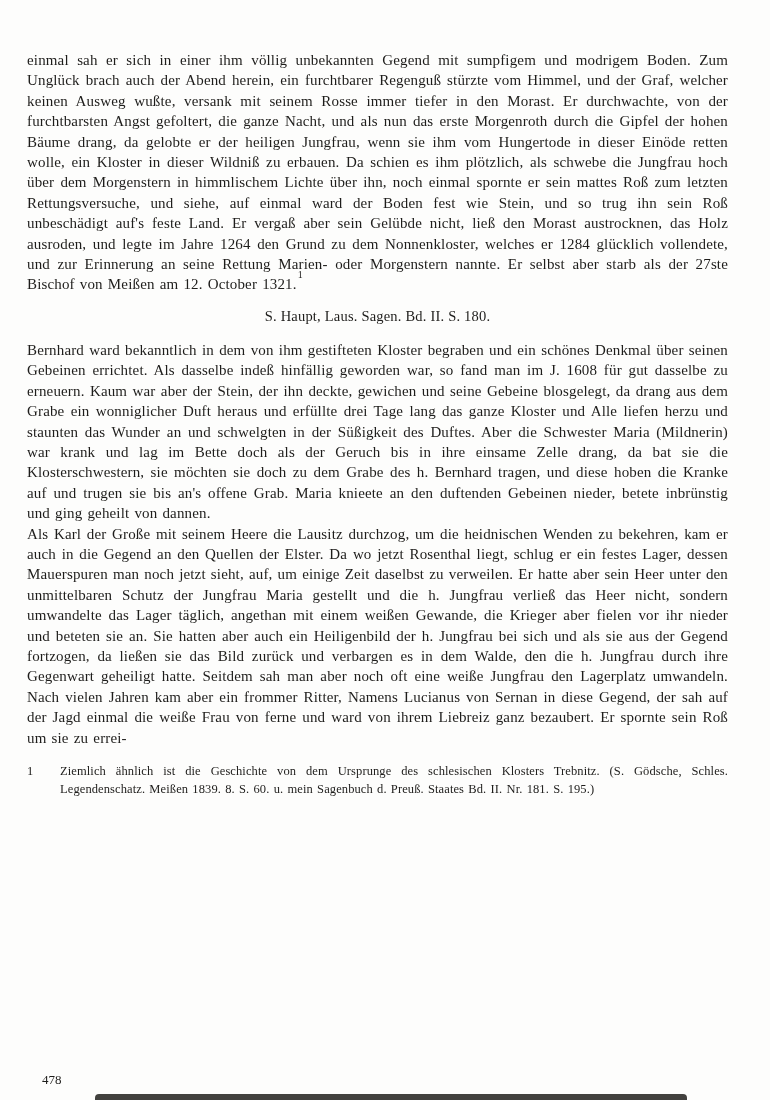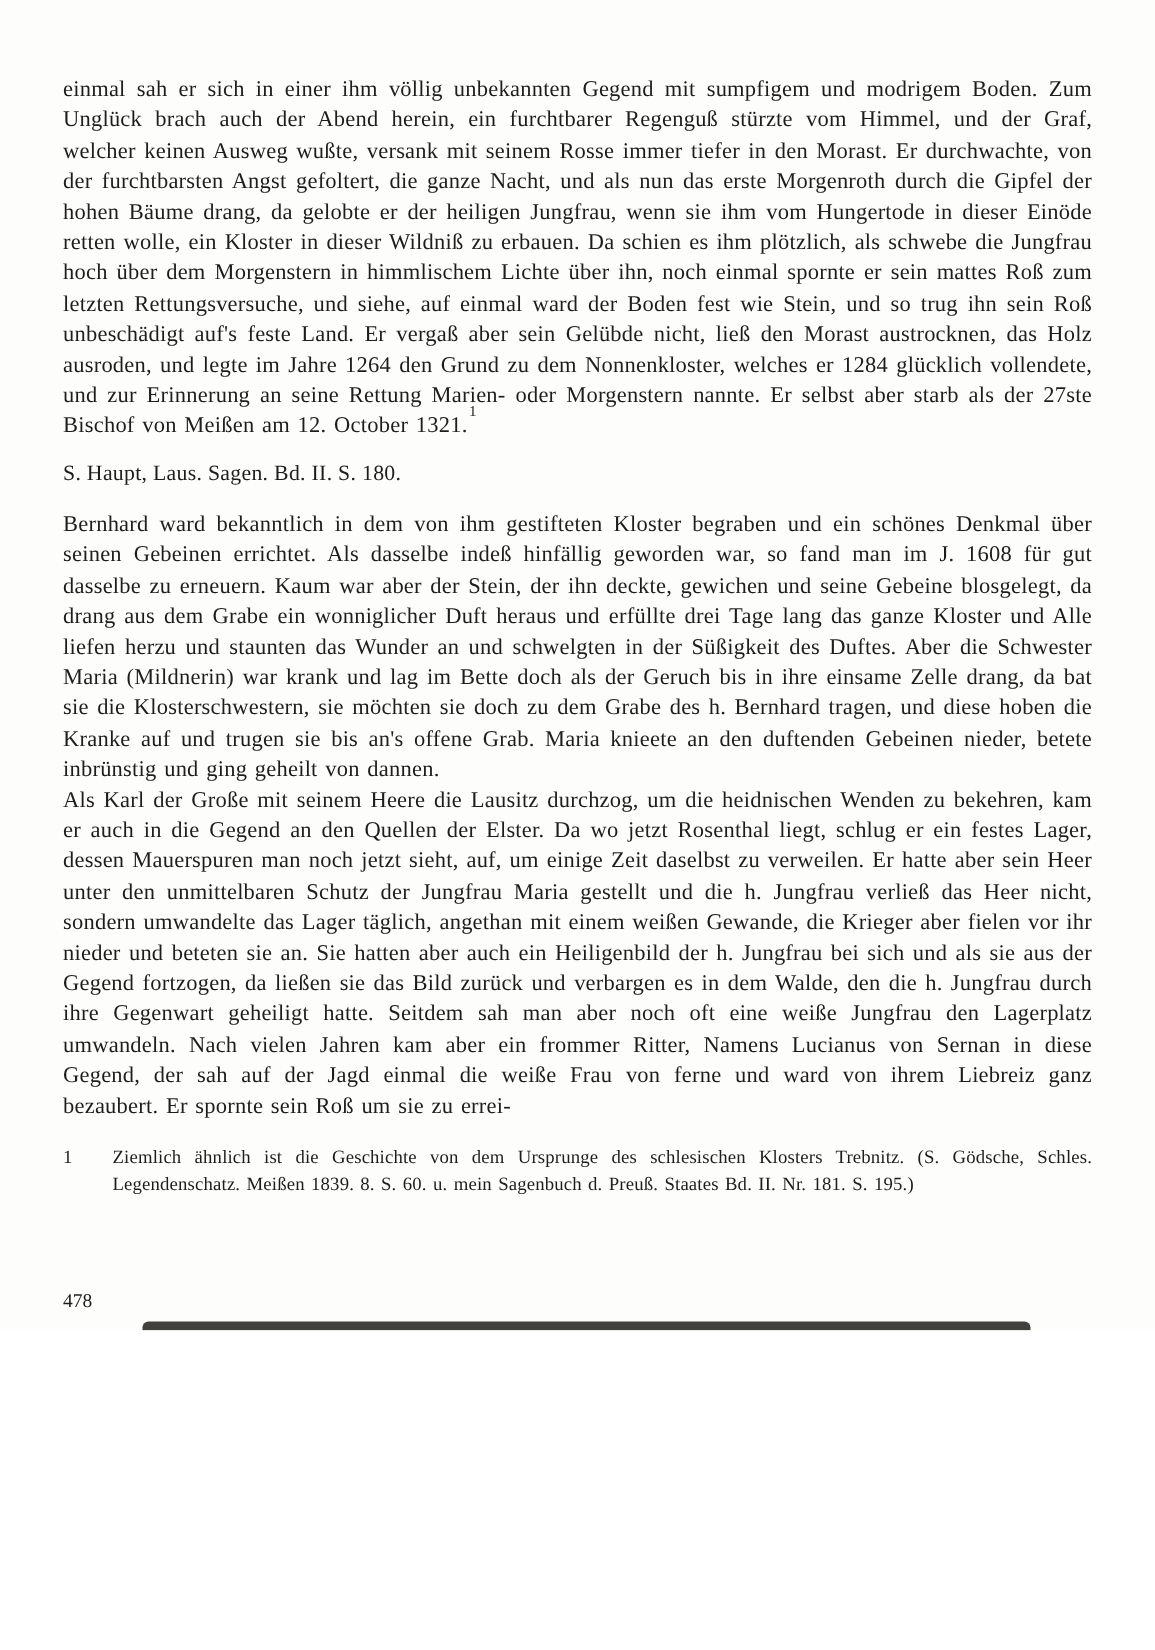--- a/index.html
+++ b/index.html
@@ -3,24 +3,24 @@
 <meta charset="utf-8">
 <style>
   html, body {
     margin: 0;
     padding: 0;
     background: #ffffff;
   }
   .page {
     position: relative;
     width: 770px;
-    height: 887px;
+    height: 1100px;
     box-sizing: border-box;
     background: #fdfdfc;
-    padding: 50px 42px 0 42px;
+    padding: 50px 42px 0 27px;
     font-family: "Liberation Serif", "DejaVu Serif", serif;
     color: #1e1d1b;
     overflow: hidden;
   }
   .body-text {
     margin: 0;
     font-size: 15px;
     line-height: 20.4px;
     text-align: justify;
     letter-spacing: 0.15px;
@@ -36,21 +36,21 @@
   .section-heading {
     margin: 25px 0 0 0;
     font-size: 15px;
     font-weight: bold;
     text-align: center;
     letter-spacing: 0.2px;
   }
   .source-line {
     margin: 13px 0 15px 0;
     font-size: 14.5px;
-    text-align: left;
+    text-align: center;
     letter-spacing: 0.2px;
   }
   .footnote {
     display: flex;
     margin-top: 15px;
     font-size: 12.5px;
     line-height: 17.6px;
   }
   .fn-marker {
     flex: none;

